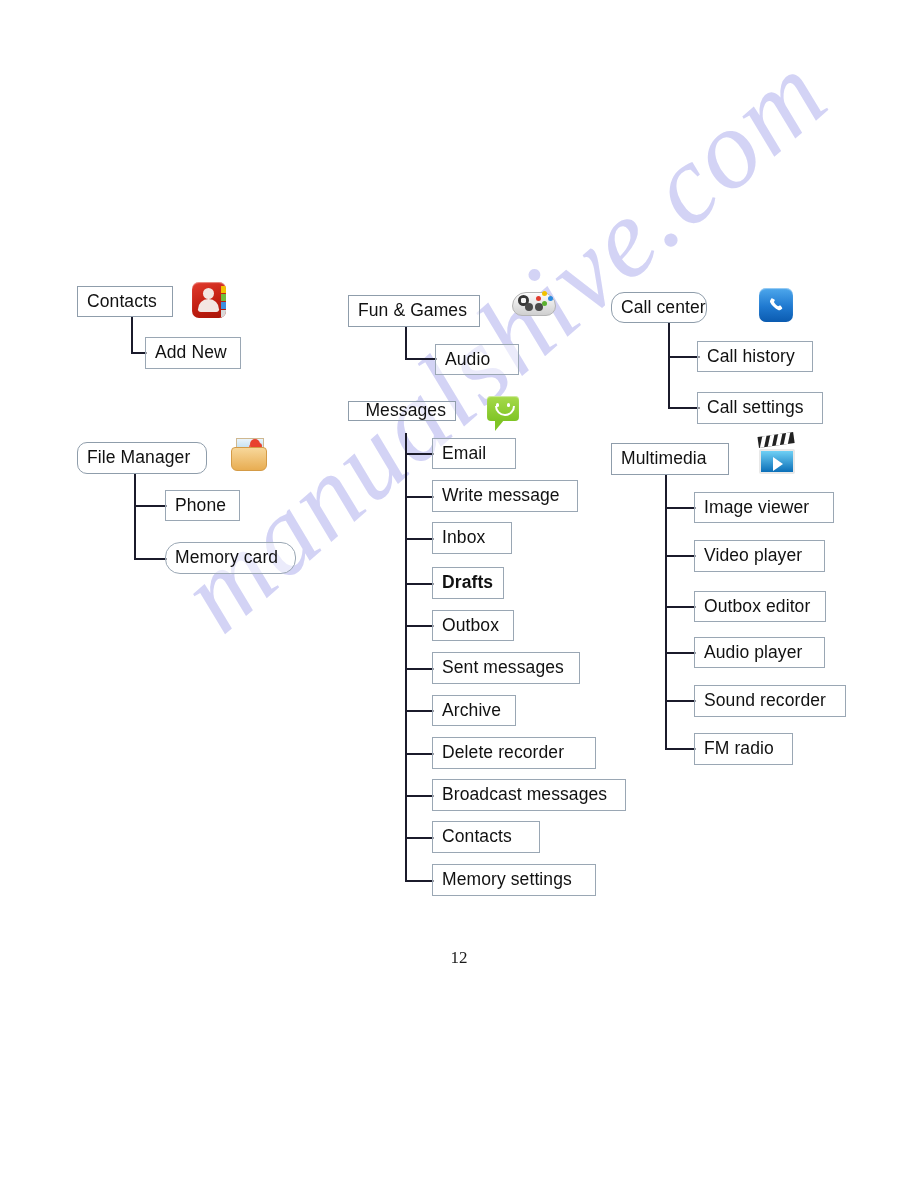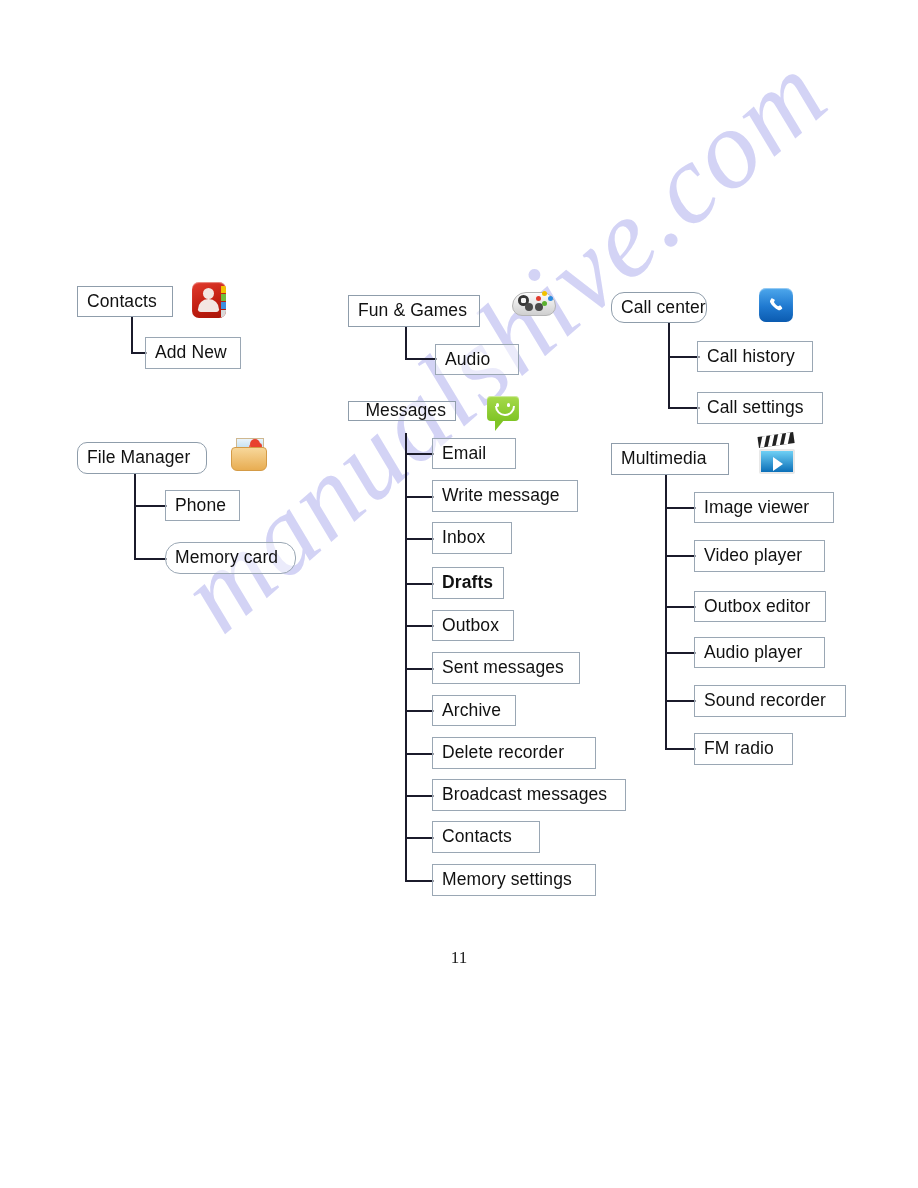--- a/index.html
+++ b/index.html
@@ -436,13 +436,13 @@
           <i style="left:19px"></i>
           <i style="left:27px"></i>
         </span>
       <span class="screen"></span>
         <span class="play"></span>
     </div>
   </div>
 
 </div>
 
-<div id="page-number">11</div>
+<div id="page-number">12</div>
 
 </body></html>

